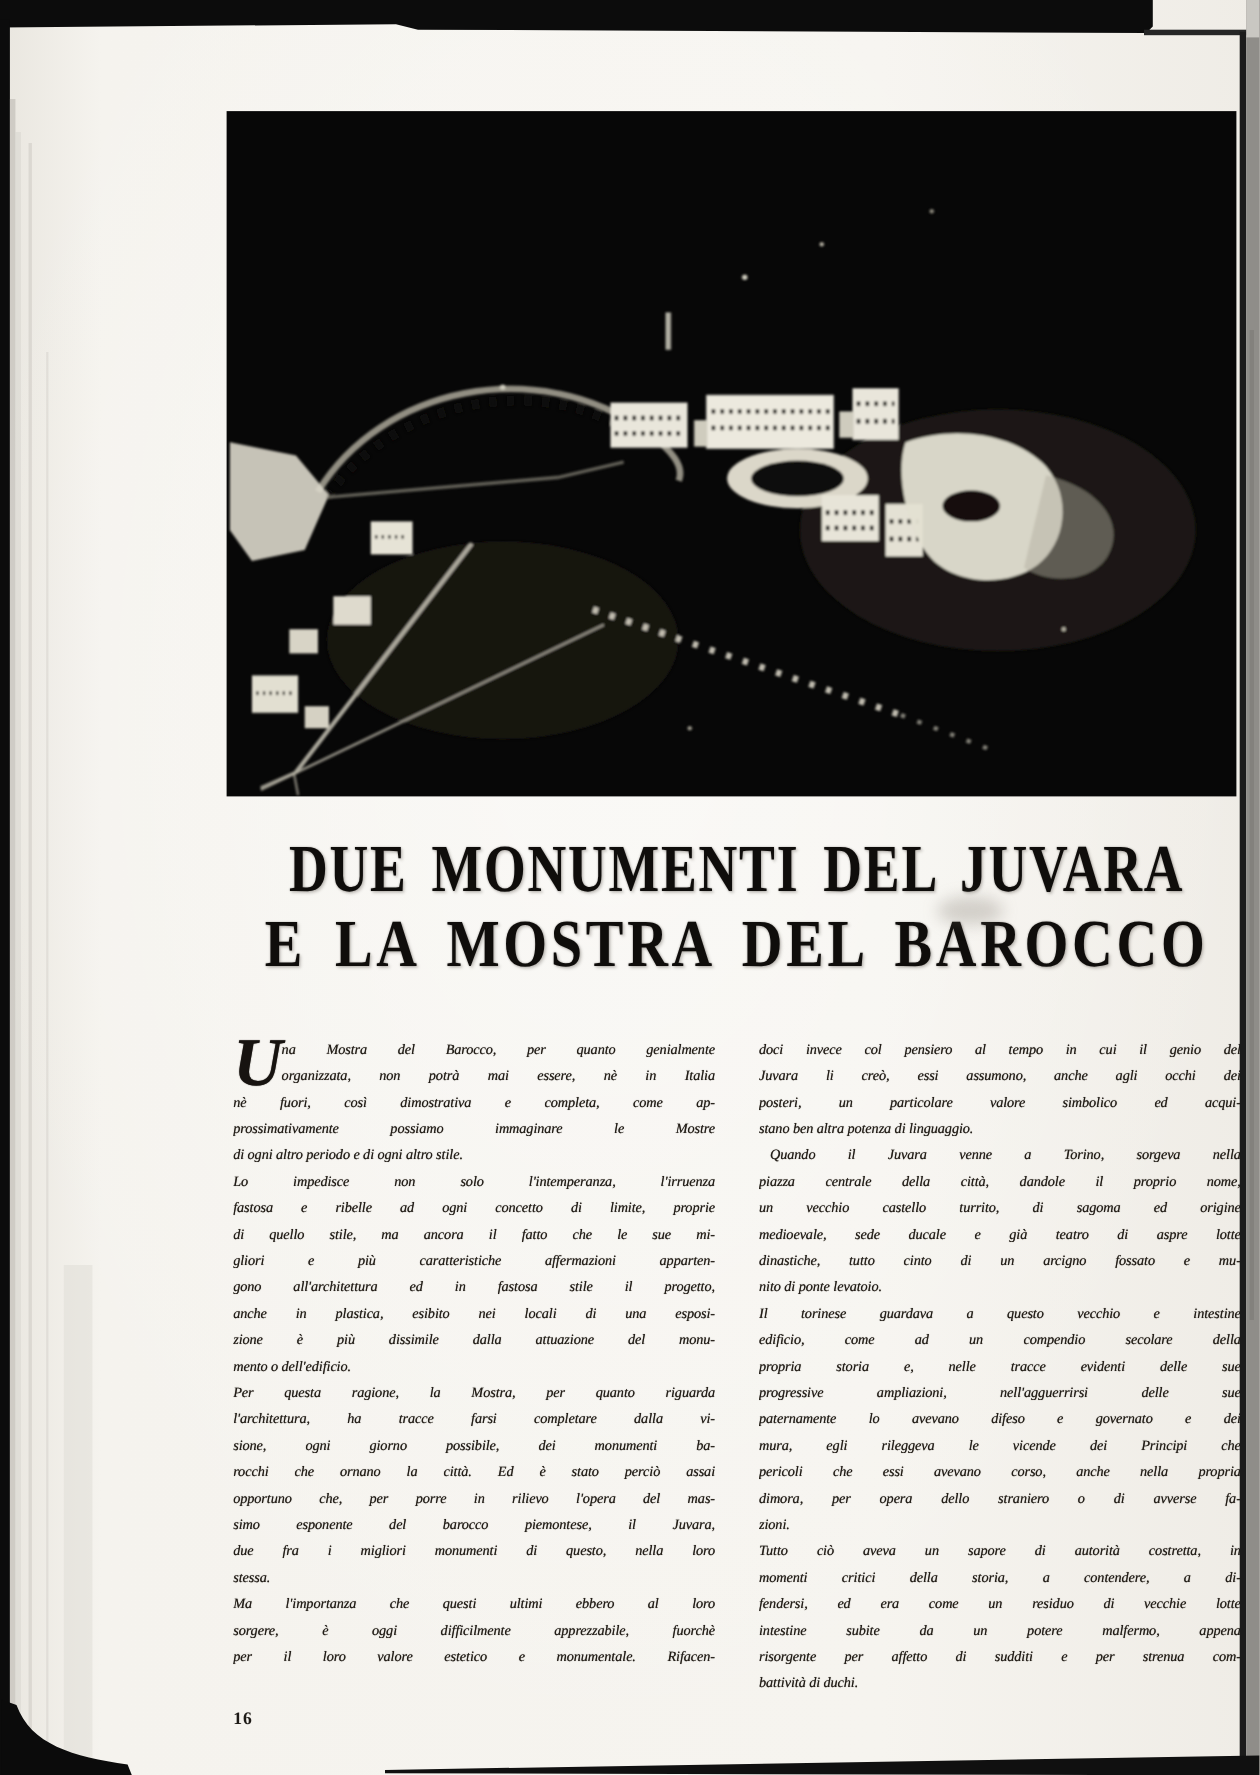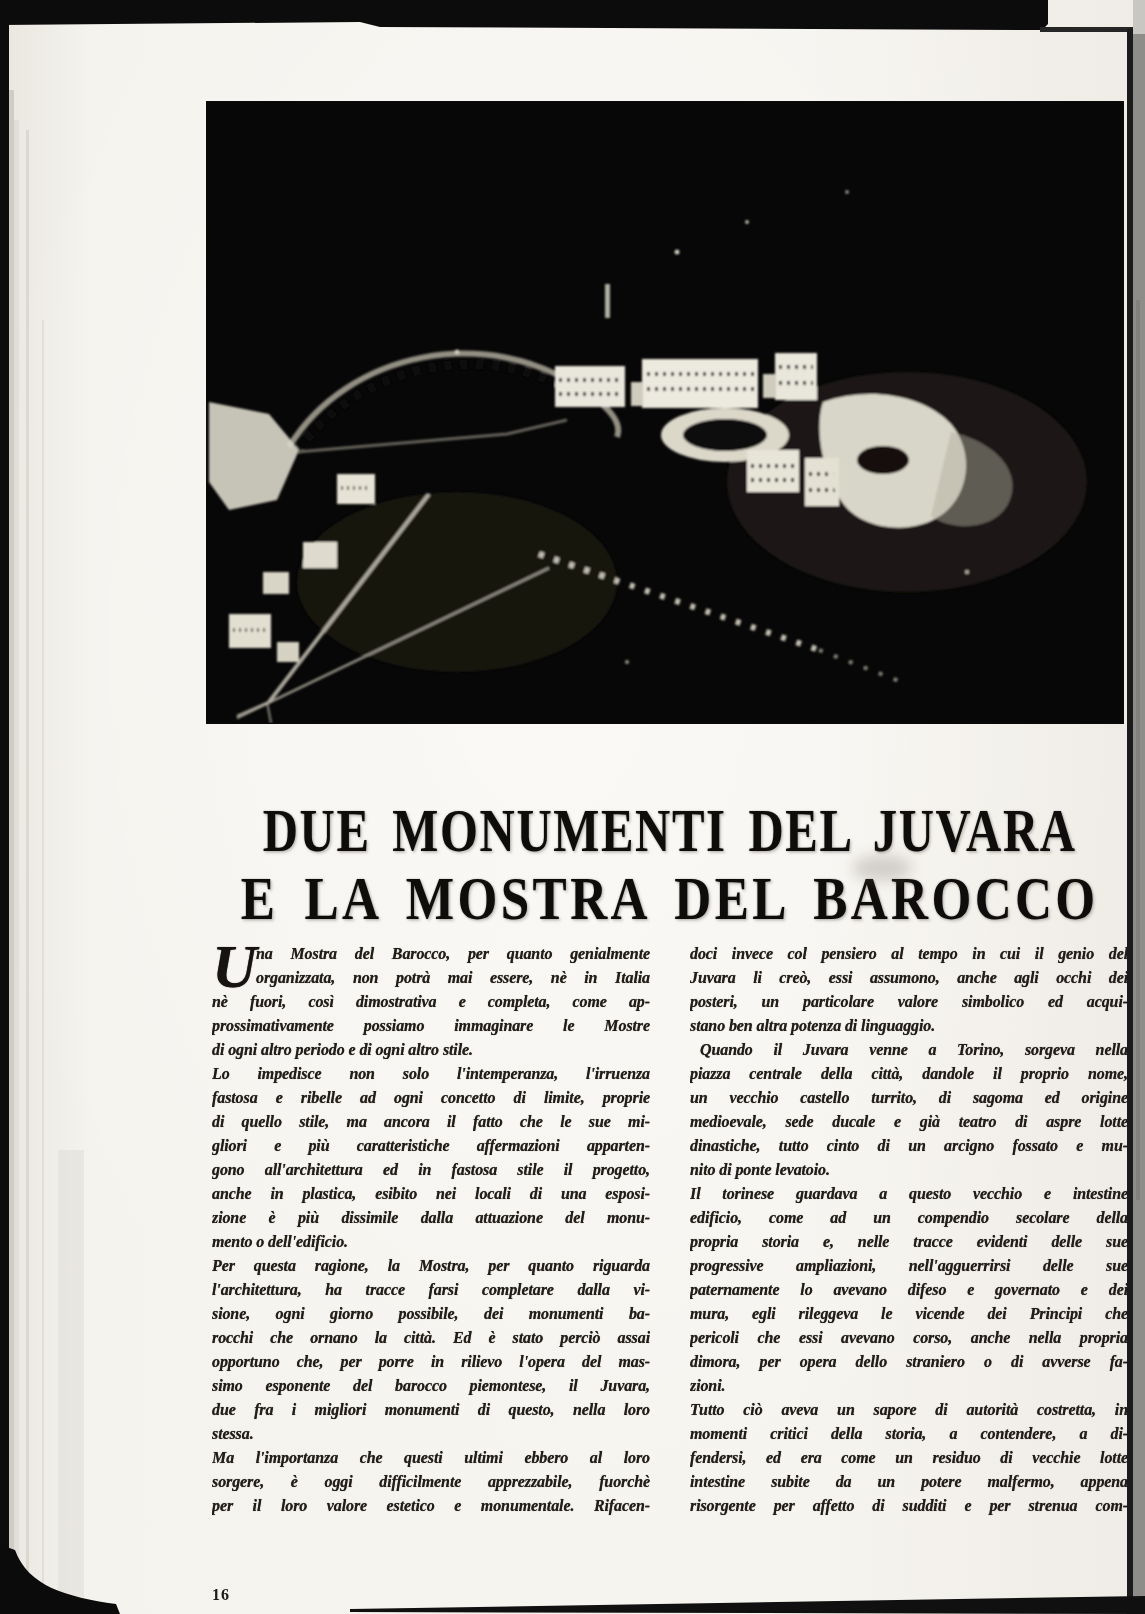--- a/index.html
+++ b/index.html
@@ -17,21 +17,21 @@
   .artifacts{position:absolute;inset:0;pointer-events:none;z-index:5;}
   
   .photo{
     position:absolute;left:207px;top:102px;width:916px;height:621px;
     margin:0;background:#070707;z-index:2;
     box-shadow:0 0 0 1px #0a0a0a;
   }
   .photo svg{display:block;width:100%;height:100%;}
   
   .title{
-    position:absolute;left:212px;top:776px;width:916px;z-index:2;
+    position:absolute;left:212px;top:736px;width:916px;z-index:2;
     display:flex;flex-direction:column;align-items:center;
     color:#0f0d0b;
   }
   .title-line{
     display:block;white-space:nowrap;
     font-weight:bold;font-size:61px;line-height:68px;
     transform-origin:50% 50%;
     text-shadow:0 0 2px rgba(45,40,34,.4), 2px 2px 3px rgba(70,64,56,.25);
   }
   .t1{transform:scaleX(.80);letter-spacing:2px;word-spacing:10px;}
@@ -39,39 +39,37 @@
   .smudge{position:absolute;border-radius:50%;filter:blur(7px);background:rgba(120,112,100,.28);}
   
   .columns{
     position:absolute;left:212px;top:942px;width:916px;z-index:2;
     display:flex;gap:40px;
     color:#221d17;
   }
   .col{width:438px;position:relative;}
   .bodyline{
     height:24px;line-height:24px;overflow:hidden;
-    font-style:italic;font-size:16px;letter-spacing:-0.1px;
+    font-style:italic;font-size:13px;letter-spacing:-0.1px;
     text-align:justify;text-align-last:justify;
     text-shadow:0 0 .7px rgba(34,29,23,.85);
-    font-weight:bold;
   }
   .bodyline.par-end{text-align-last:left;}
   .bodyline.indent{padding-left:44px;}
   .bodyline.pindent{padding-left:10px;}
   .dropcap{
     position:absolute;left:0;top:-3px;
     font-style:italic;font-weight:bold;font-size:62px;line-height:54px;
     color:#171310;text-shadow:0 0 1px rgba(30,25,20,.8);
   }
   
   .pageno{
     position:absolute;left:212px;top:1554px;z-index:2;
     font-weight:bold;font-size:16px;letter-spacing:1px;color:#1d1a16;
     font-style:normal;
-    margin-top:32px;
   }
 </style>
 </head>
 <body>
 
 <div class="page">
 
   <figure class="photo">
     <svg viewBox="0 0 916 621" preserveAspectRatio="none">
       <defs>
@@ -204,20 +202,21 @@
         <div class="bodyline">paternamente lo avevano difeso e governato e dei</div>
         <div class="bodyline">mura, egli rileggeva le vicende dei Principi che</div>
         <div class="bodyline">pericoli che essi avevano corso, anche nella propria</div>
         <div class="bodyline">dimora, per opera dello straniero o di avverse fa-</div>
         <div class="bodyline par-end">zioni.</div>
         <div class="bodyline">Tutto ciò aveva un sapore di autorità costretta, in</div>
         <div class="bodyline">momenti critici della storia, a contendere, a di-</div>
         <div class="bodyline">fendersi, ed era come un residuo di vecchie lotte</div>
         <div class="bodyline">intestine subite da un potere malfermo, appena</div>
         <div class="bodyline">risorgente per affetto di sudditi e per strenua com-</div>
+        <div class="bodyline par-end">battività di duchi.</div>
       </div>
   </div>
 
   <div class="pageno">16</div>
 
   <svg class="artifacts" width="1145" height="1614" viewBox="0 0 1145 1614">
 
     <path d="M 0 0 L 1048 0 L 1048 24 L 1042 30 L 380 27 L 360 22 L 0 25 Z" fill="#0c0c0c"></path>
     <rect x="1040" y="27" width="94" height="5" fill="#262626"></rect>
 

